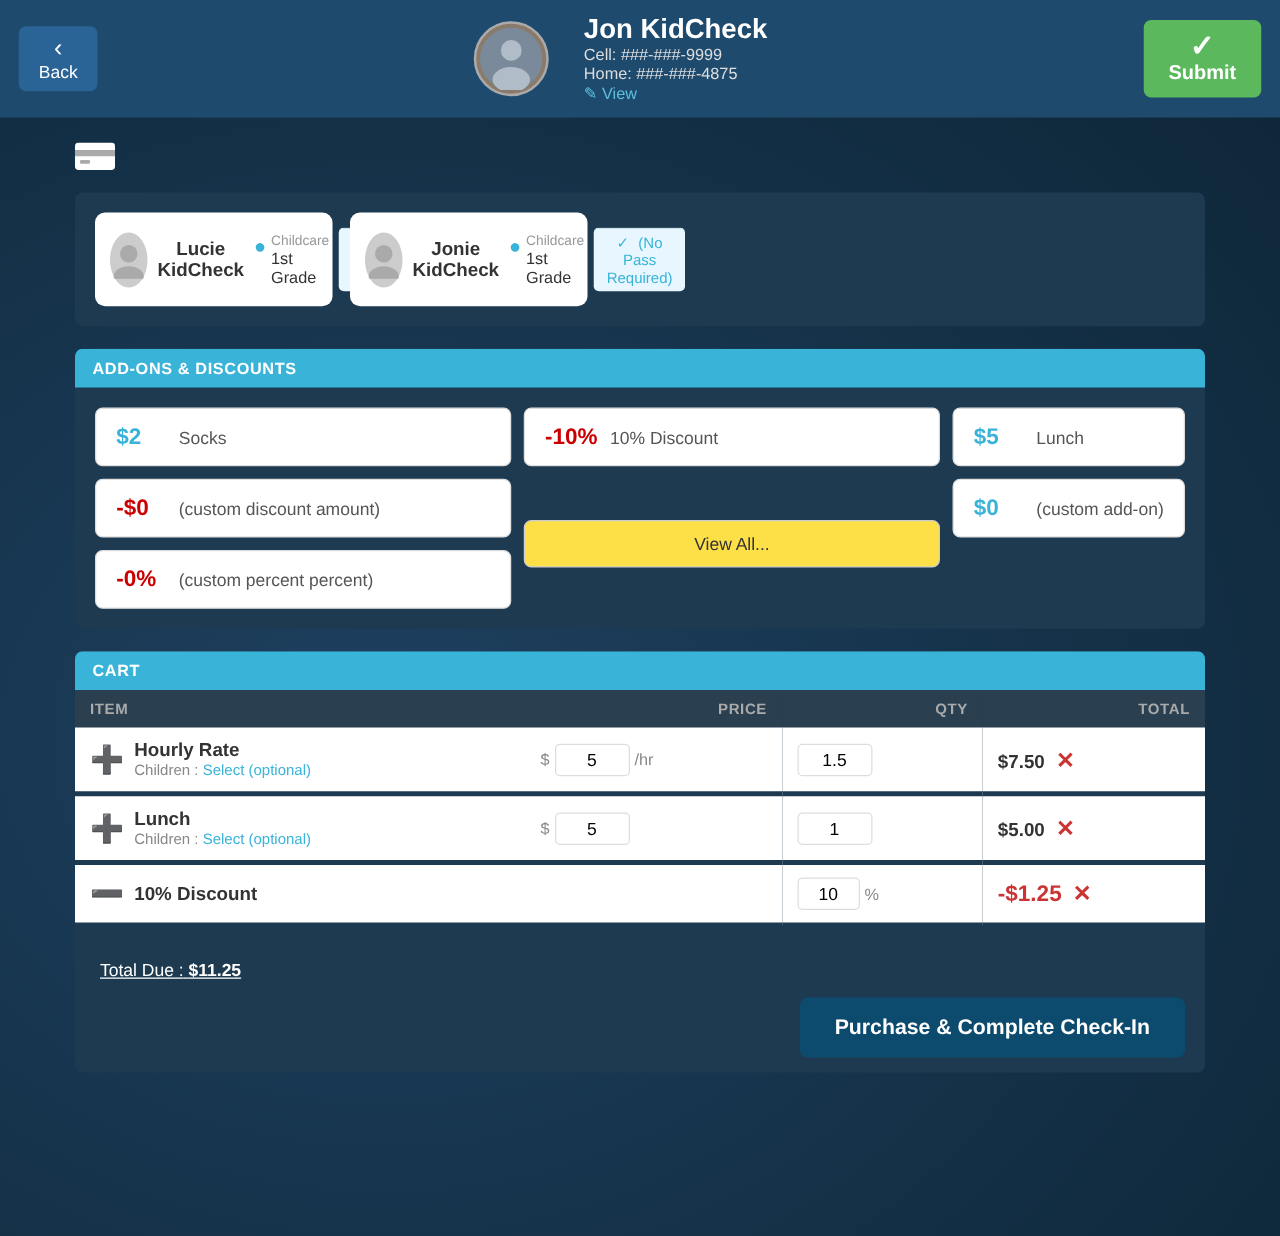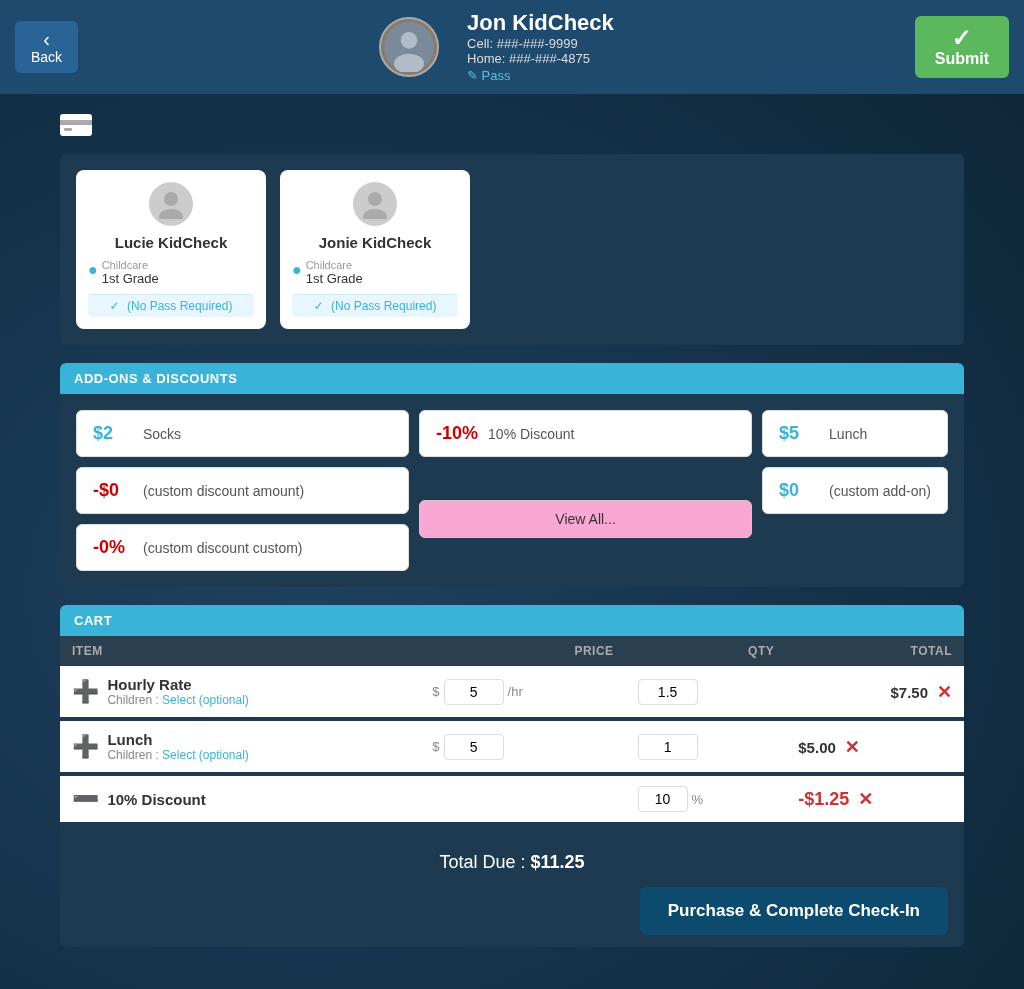--- a/index.html
+++ b/index.html
@@ -117,21 +117,21 @@
     .checkin-cards {
       display: flex;
       gap: 14px;
     }
     .checkin-card {
       background: white;
       border-radius: 8px;
       width: 190px;
       padding: 12px;
       display: flex;
-      flex-direction: column;
+      flex-direction: row;
       align-items: center;
       gap: 8px;
     }
     .checkin-card .child-avatar {
       width: 44px; height: 44px;
       border-radius: 50%;
       background: #ccc;
       display: flex; align-items: center; justify-content: center;
     }
     .checkin-card .child-name {
@@ -181,21 +181,21 @@
     .addon-price {
       font-size: 18px;
       font-weight: bold;
       color: #3ab3d8;
       min-width: 40px;
     }
     .addon-price.negative { color: #cc0000; }
     .addon-label { font-size: 14px; color: #555; }
 
     .view-all-btn {
-      background: #f9a8d4;
+      background: #fde047;
       border: 1px solid #ccc;
       border-radius: 6px;
       padding: 10px 14px;
       cursor: pointer;
       font-size: 14px;
       color: #333;
       grid-row: span 2;
       align-self: center;
       white-space: nowrap;
     }
@@ -252,25 +252,26 @@
     .price-label { color: #888; font-size: 13px; }
     .total-cell { font-weight: bold; color: #333; font-size: 15px; }
     .total-negative { font-weight: bold; color: #cc3333; font-size: 18px; }
     .price-area {
       display: flex;
       align-items: center;
       gap: 4px;
     }
 
     .total-due-row {
-      text-align: center;
+      text-align: left;
       padding: 14px 4px;
-      font-size: 18px;
+      font-size: 14px;
       color: white;
       font-weight: normal;
+      text-decoration: underline;
     }
 
     .purchase-btn {
       display: block;
       margin-left: auto;
       background: #0c4a6e;
       color: white;
       border: none;
       border-radius: 6px;
       padding: 14px 28px;
@@ -302,21 +303,21 @@
       <svg viewBox="0 0 60 60" xmlns="http://www.w3.org/2000/svg">
         <circle cx="30" cy="30" r="30" fill="#7a8a9a"></circle>
         <circle cx="30" cy="22" r="10" fill="#b0bcc8"></circle>
         <ellipse cx="30" cy="50" rx="18" ry="12" fill="#b0bcc8"></ellipse>
       </svg>
     </div>
     <div class="user-details">
       <div class="name">Jon KidCheck</div>
       <div class="phone">Cell: ###-###-9999</div>
       <div class="phone">Home: ###-###-4875</div>
-      <a class="edit-link">✎ Pass</a>
+      <a class="edit-link">✎ View</a>
     </div>
   </div>
 
   <button class="submit-btn">
     <span class="check">✓</span>
     <span>Submit</span>
   </button>
 </div>
 
 <div class="main">
@@ -404,21 +405,21 @@
           <span class="addon-label">(custom discount amount)</span>
         </div>
         <button class="view-all-btn">View All...</button>
 
         <div class="addon-item">
           <span class="addon-price">$0</span>
           <span class="addon-label">(custom add-on)</span>
         </div>
         <div class="addon-item">
           <span class="addon-price negative">-0%</span>
-          <span class="addon-label">(custom discount custom)</span>
+          <span class="addon-label">(custom percent percent)</span>
         </div>
 
       </div>
     </div>
   </div>
 
   <div class="section">
     <div class="section-header">CART</div>
     <div class="section-body" style="padding:0;">
       <table class="cart-table">
@@ -448,21 +449,21 @@
             <td>
               <div class="price-area">
                 <span class="price-label">$</span>
                 <input class="price-input" type="text" value="5" style="">
                 <span class="price-label">/hr</span>
               </div>
             </td>
             <td>
               <input class="price-input" type="text" value="1.5" style="">
             </td>
-            <td style="white-space:nowrap;text-align:right;">
+            <td style="white-space:nowrap;">
               <span class="total-cell">$7.50</span>
               &nbsp;<span class="remove-icon">✕</span>
             </td>
           </tr>
 
           <tr>
             <td>
               <div style="display:flex;align-items:center;">
                 <span class="add-icon">➕</span>
                 <div>

